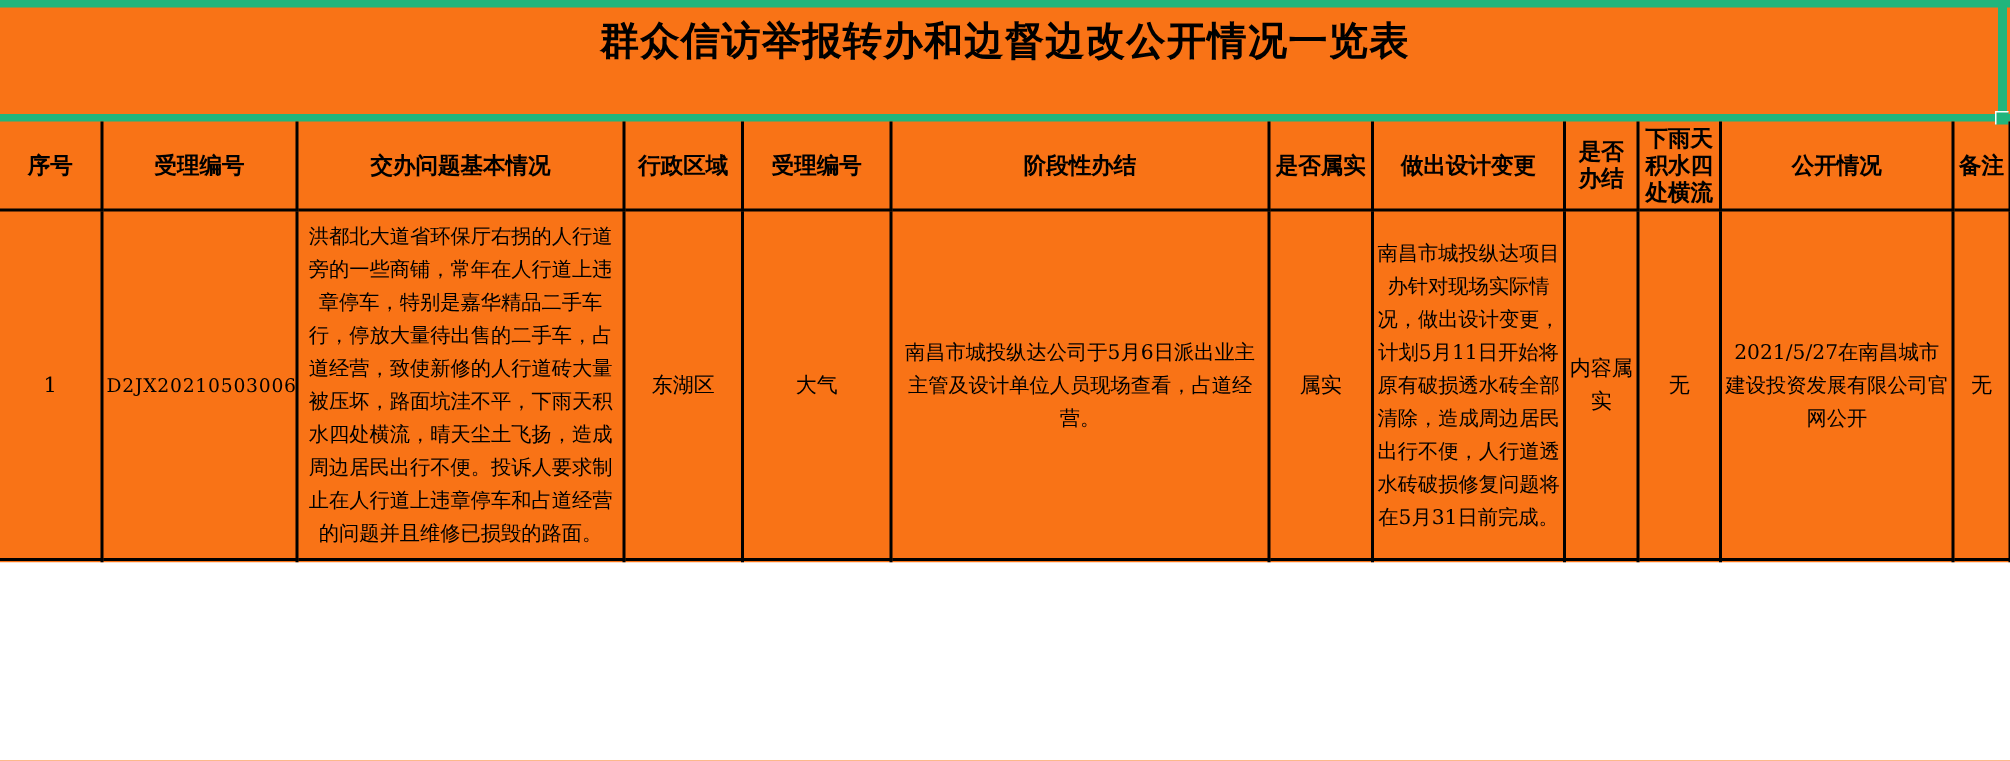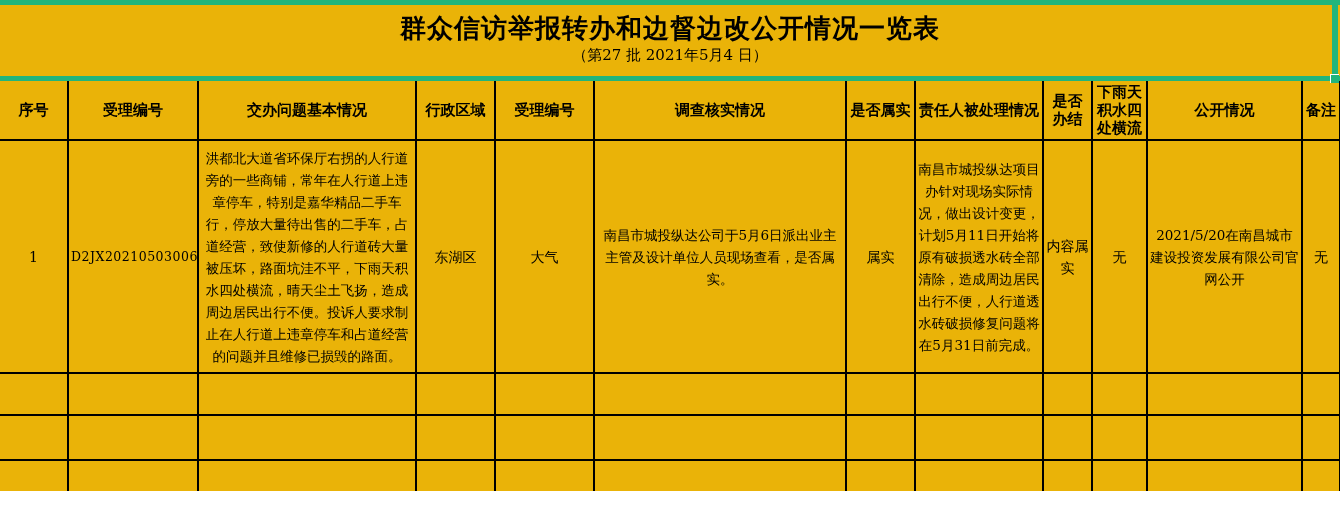--- a/index.html
+++ b/index.html
@@ -5,22 +5,22 @@
   :root {
     --green: #21b57c;
     --grid: #d9d9d9;
     --ink: #000000;
   }
   * { box-sizing: border-box; }
   html, body { margin: 0; padding: 0; background: #ffffff; }
   .page {
     position: relative;
     width: 1340px;
-    height: 491px;
-    background: #eab308;
+    height: 375px;
+    background: #f97316;
     font-family: "DejaVu Serif", "Liberation Serif", serif;
     color: var(--ink);
     overflow: hidden;
   }
 
   
   .green-top {
     position: absolute; top: 0; left: 0;
     width: 100%; height: 5px; background: var(--green);
   }
@@ -97,21 +97,20 @@
 </style>
 </head>
 <body>
 
 <div class="page">
 
   <div class="green-top"></div>
 
   <div class="title-area">
     <div class="main-title">群众信访举报转办和边督边改公开情况一览表</div>
-    <div class="subtitle">（第27 批 2021年5月4 日）</div>
   </div>
 
   <div class="green-bottom"></div>
   <div class="green-right"></div>
   <div class="green-handle"></div>
 
   <table class="report">
     <colgroup>
       <col style="width:68px">
       <col style="width:130px">
@@ -126,42 +125,42 @@
       <col style="width:155px">
       <col style="width:38px">
     </colgroup>
     <thead>
       <tr class="header-row">
         <th>序号</th>
         <th>受理编号</th>
         <th>交办问题基本情况</th>
         <th>行政区域</th>
         <th>受理编号</th>
-        <th>调查核实情况</th>
+        <th>阶段性办结</th>
         <th>是否属实</th>
-        <th>责任人被处理情况</th>
+        <th>做出设计变更</th>
         <th>是否办结</th>
         <th>下雨天积水四处横流</th>
         <th>公开情况</th>
         <th>备注</th>
       </tr>
     </thead>
     <tbody>
       <tr class="data-row">
         <td class="short-val">1</td>
         <td class="case-no">D2JX202105030064</td>
         <td>洪都北大道省环保厅右拐的人行道旁的一些商铺，常年在人行道上违章停车，特别是嘉华精品二手车行，停放大量待出售的二手车，占道经营，致使新修的人行道砖大量被压坏，路面坑洼不平，下雨天积水四处横流，晴天尘土飞扬，造成周边居民出行不便。投诉人要求制止在人行道上违章停车和占道经营的问题并且维修已损毁的路面。</td>
         <td class="short-val">东湖区</td>
         <td class="short-val">大气</td>
-        <td>南昌市城投纵达公司于5月6日派出业主主管及设计单位人员现场查看，是否属实。</td>
+        <td>南昌市城投纵达公司于5月6日派出业主主管及设计单位人员现场查看，占道经营。</td>
         <td class="short-val">属实</td>
         <td>南昌市城投纵达项目办针对现场实际情况，做出设计变更，计划5月11日开始将原有破损透水砖全部清除，造成周边居民出行不便，人行道透水砖破损修复问题将在5月31日前完成。</td>
         <td class="short-val">内容属实</td>
         <td class="short-val">无</td>
-        <td>2021/5/20在南昌城市建设投资发展有限公司官网公开</td>
+        <td>2021/5/27在南昌城市建设投资发展有限公司官网公开</td>
         <td class="short-val">无</td>
       </tr>
       <tr class="empty-row-a">
         <td></td>
           <td></td>
           <td></td>
           <td></td>
           <td></td>
           <td></td>
           <td></td>

